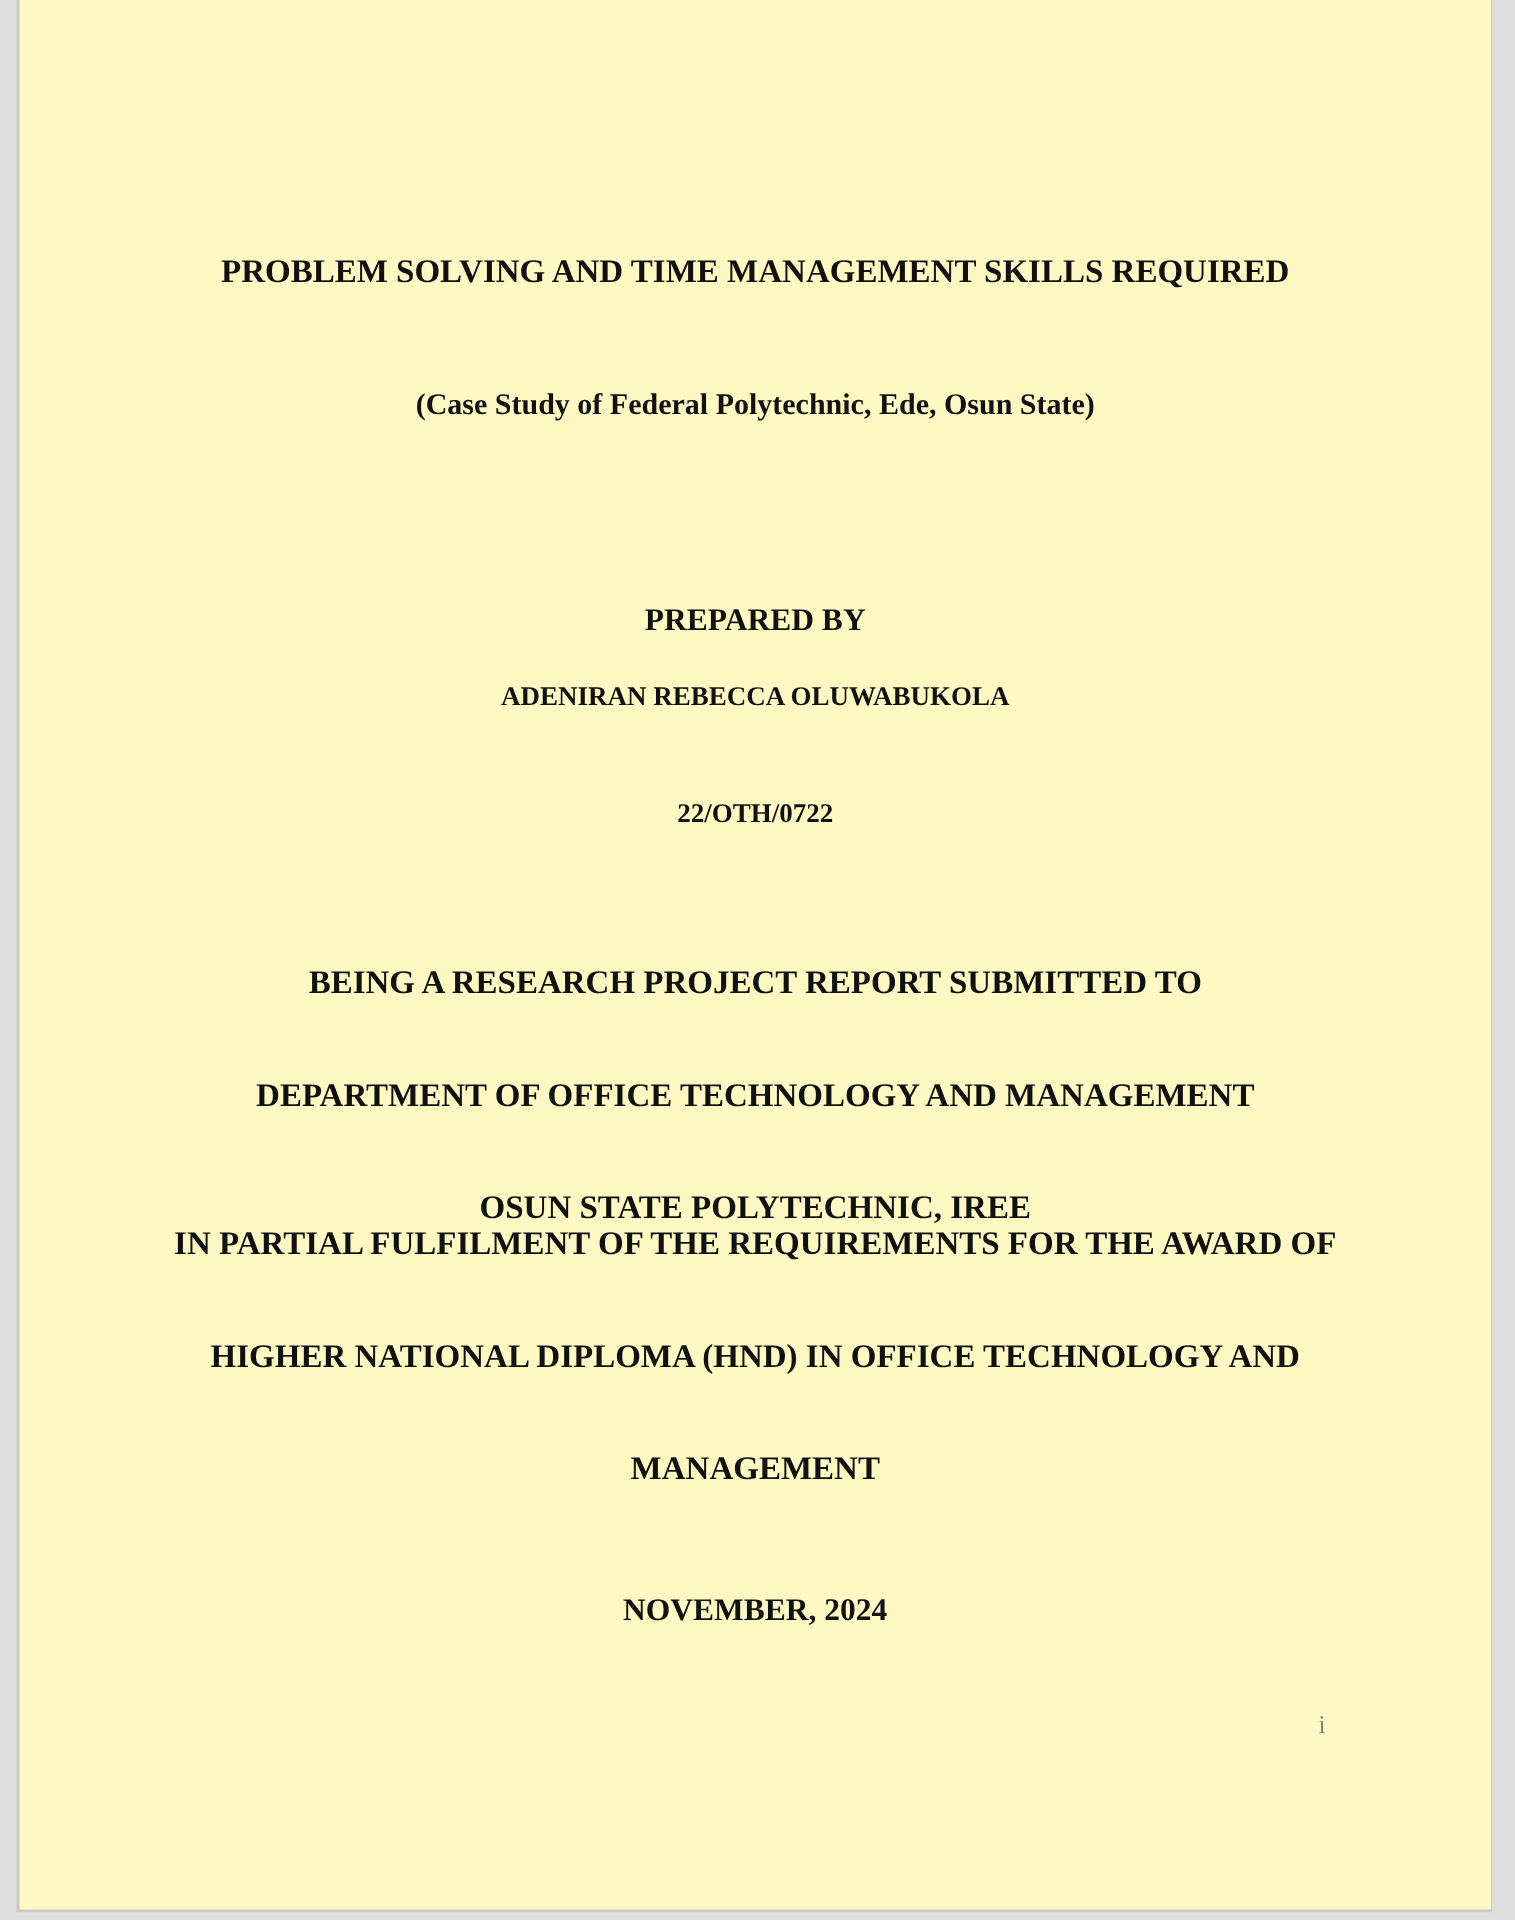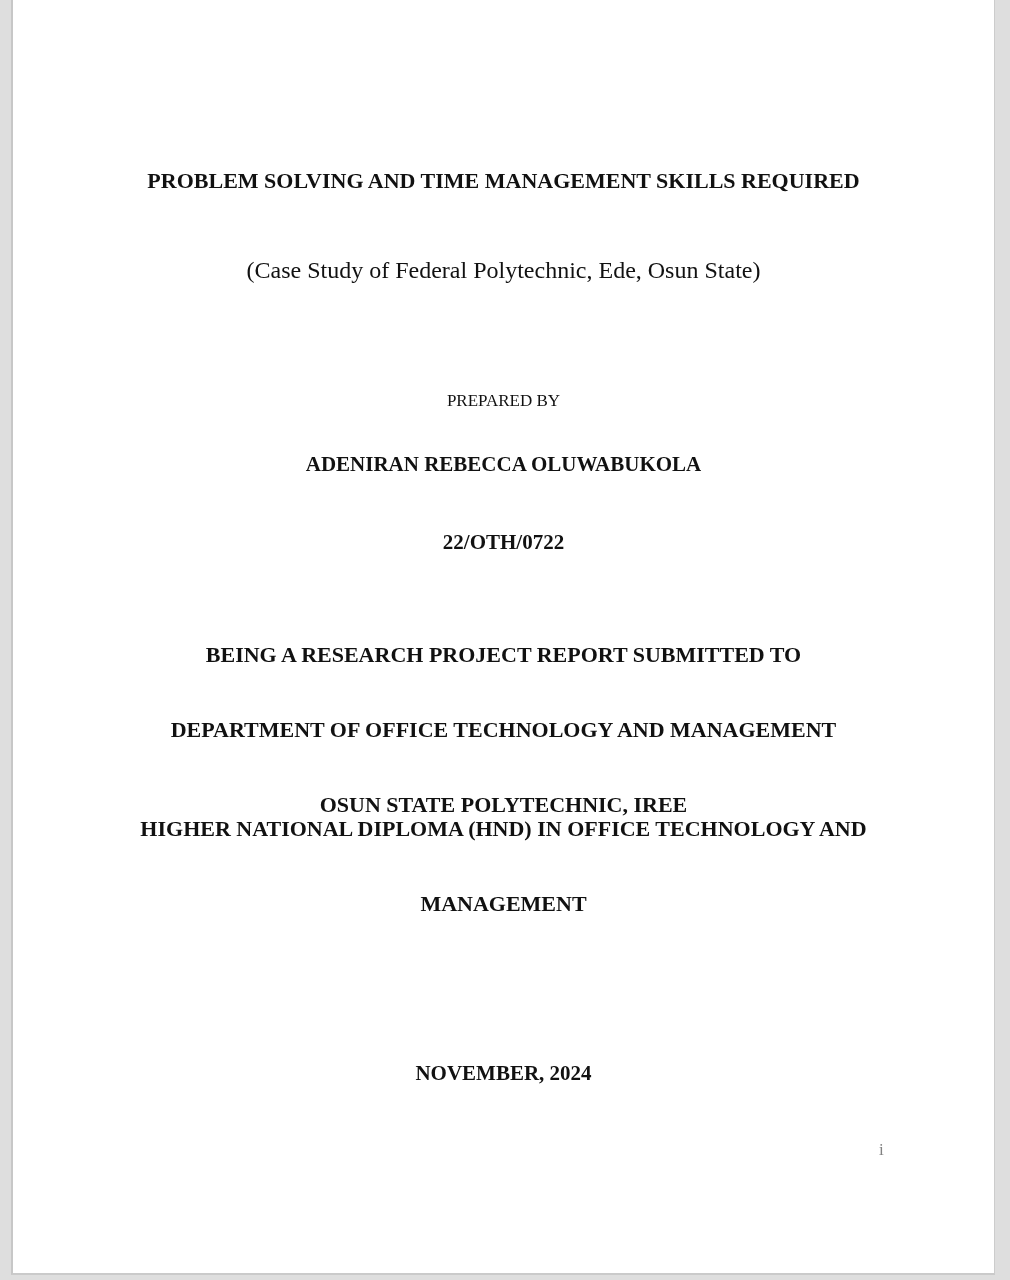--- a/index.html
+++ b/index.html
@@ -15,21 +15,21 @@
     position: relative;
     width: 1010px;
     height: 1280px;
   }
   .page {
     position: absolute;
     left: 11px;
     top: 0;
     width: 984px;
     height: 1275px;
-    background: #ffffff;
+    background: #fef9c3;
     border-left: 2px solid #c7c7c7;
     border-right: 1px solid #cccccc;
     border-bottom: 2px solid #cacaca;
     box-sizing: border-box;
     color: #111111;
   }
   .block {
     position: absolute;
     left: 0;
     right: 0;
@@ -38,33 +38,33 @@
   }
   .line { display: block; }
   .title-block {
     top: 111px;
     font-size: 22px;
     font-weight: bold;
     line-height: 28px;
   }
   .subtitle-block {
     top: 205px;
-    font-size: 24px;
-    font-weight: normal;
+    font-size: 20px;
+    font-weight: bold;
     line-height: 26px;
   }
   .prepared-block {
-    top: 338px;
-    font-size: 17px;
-    font-weight: normal;
+    top: 351px;
+    font-size: 21px;
+    font-weight: bold;
     line-height: 25px;
   }
   .author-block {
     top: 399px;
-    font-size: 21px;
+    font-size: 18px;
     font-weight: bold;
     line-height: 26px;
   }
   .submission-block {
     top: 592px;
     font-size: 22px;
     font-weight: bold;
     line-height: 25px;
   }
   .fulfilment-block {
@@ -111,20 +111,21 @@
       <span class="line">22/OTH/0722</span>
     </div>
 
     <div class="block submission-block">
       <span class="line">BEING A RESEARCH PROJECT REPORT SUBMITTED TO</span>
       <span class="line">DEPARTMENT OF OFFICE TECHNOLOGY AND MANAGEMENT</span>
       <span class="line">OSUN STATE POLYTECHNIC, IREE</span>
     </div>
 
     <div class="block fulfilment-block">
+      <span class="line">IN PARTIAL FULFILMENT OF THE REQUIREMENTS FOR THE AWARD OF</span>
       <span class="line">HIGHER NATIONAL DIPLOMA (HND) IN OFFICE TECHNOLOGY AND</span>
       <span class="line">MANAGEMENT</span>
     </div>
 
     <div class="block date-block">
       <span class="line">NOVEMBER, 2024</span>
     </div>
 
     <div class="page-number">i</div>
 

